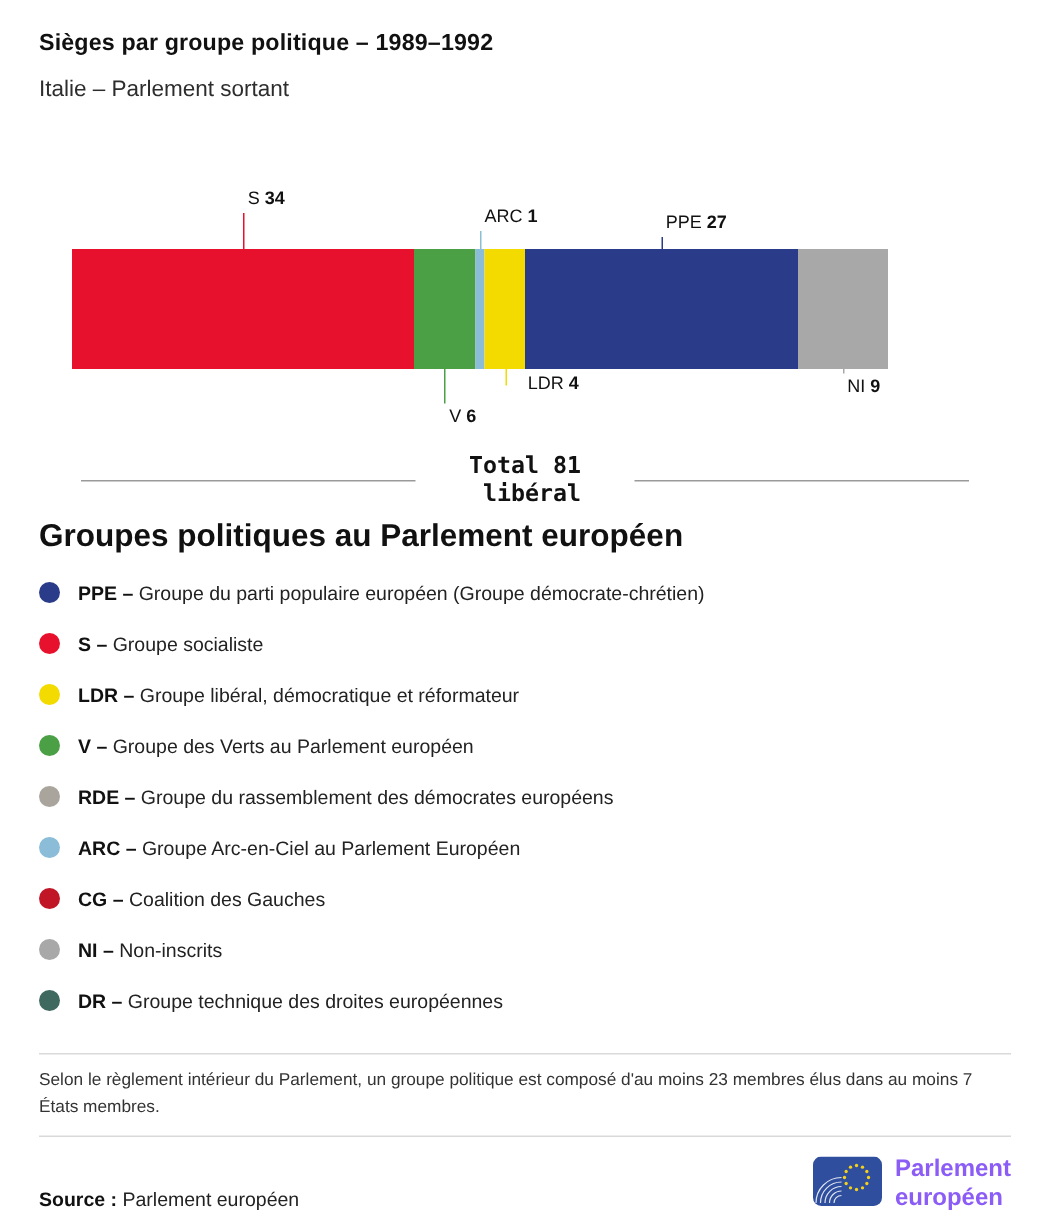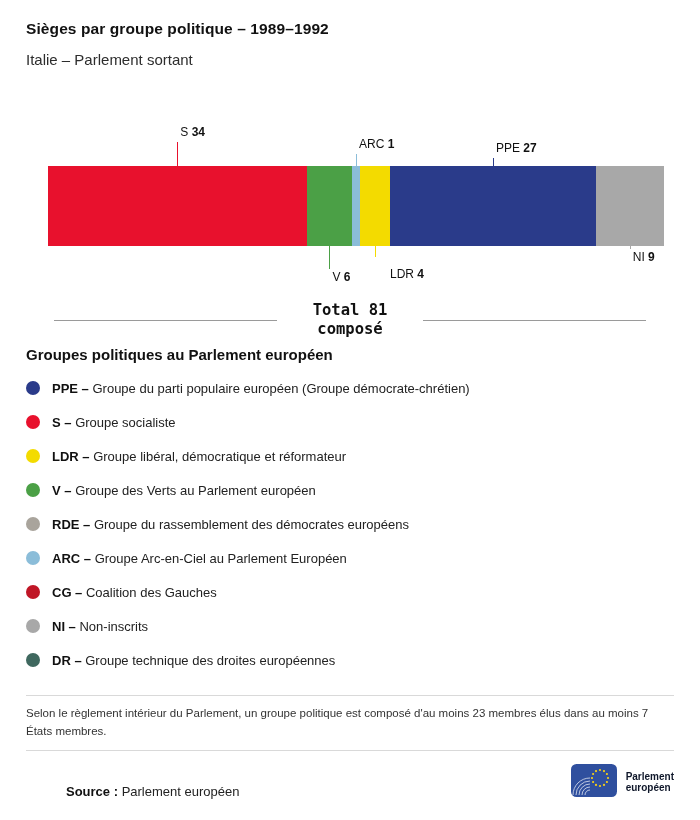--- a/index.html
+++ b/index.html
@@ -24,21 +24,21 @@
   .subtitle {
     font-size: 15px;
     font-weight: 400;
     color: #2d2d2d;
   }
   
   .chart {
     position: relative;
     margin-left: 22px;
     margin-top: 56px;
-    width: 616px;
+    width: 544px;
     height: 164px;
   }
   .bar {
     position: absolute;
     top: 42px;
     left: 0;
     width: 100%;
     height: 80px;
     display: flex;
   }
@@ -57,30 +57,30 @@
   
   .total-row {
     display: flex;
     align-items: center;
     margin: 12px 28px 0 28px;
     height: 40px;
   }
   .hline { flex: 1; height: 1px; background: #9a9a9a; }
   .total-text {
     padding: 0 36px;
-    text-align: center;
+    text-align: right;
     font-family: "DejaVu Sans Mono", monospace;
     font-weight: 700;
     font-size: 15.5px;
     line-height: 1.2;
     color: #111;
   }
   
   .legend-title {
-    font-size: 15px;
+    font-size: 21px;
     font-weight: 700;
     margin-top: 6px;
     color: #111;
   }
   .legend-list {
     list-style: none;
     margin-top: 8px;
   }
   .legend-list li {
     display: flex;
@@ -113,27 +113,27 @@
     color: #333;
     max-width: 648px;
   }
   .footer {
     margin-top: 13px;
     display: flex;
     justify-content: space-between;
     align-items: flex-end;
   }
   .source-line { font-size: 13px; color: #222; padding-bottom: 2px; }
-  .source-line b { font-weight: 700; color: #111; margin-left: 40px; }
+  .source-line b { font-weight: 700; color: #111; }
   .ep-logo { display: flex; align-items: center; gap: 9px; }
   .ep-logo-text {
-    font-size: 10px;
+    font-size: 16px;
     line-height: 1.15;
     font-weight: 600;
-    color: #0f172a;
+    color: #8b5cf6;
   }
 </style>
 </head>
 <body>
 
 <h1 class="title">Sièges par groupe politique – 1989–1992</h1>
 <div class="subtitle">Italie – Parlement sortant</div>
 
 <div class="chart" id="chart">
   <div class="bar" id="bar">
@@ -144,32 +144,32 @@
       <div class="seg" style="width: 33.3333%; background: rgb(42, 59, 138);"></div>
       <div class="seg" style="width: 11.1111%; background: rgb(168, 168, 168);"></div>
     </div>
 <div class="leader" style="left: 20.9877%; background: rgb(232, 17, 45); top: 18px; height: 24px;"></div>
     <div class="seg-label" style="left: calc(20.9877% + 3px); top: 1px;"><span>S </span><b>34</b></div>
     <div class="leader" style="left: 45.679%; background: rgb(75, 160, 70); top: 122px; height: 23px;"></div>
     <div class="seg-label" style="left: calc(45.679% + 3px); top: 146px;"><span>V </span><b>6</b></div>
     <div class="leader" style="left: 50%; background: rgb(139, 189, 217); top: 30px; height: 12px;"></div>
     <div class="seg-label" style="left: calc(50% + 3px); top: 13px;"><span>ARC </span><b>1</b></div>
     <div class="leader" style="left: 53.0864%; background: rgb(243, 219, 0); top: 122px; height: 11px;"></div>
-    <div class="seg-label" style="left: calc(53.0864% + 3px); top: 143px; padding-left: 12px;"><span>LDR </span><b>4</b></div>
+    <div class="seg-label" style="left: calc(53.0864% + 3px); top: 124px; padding-left: 12px;"><span>LDR </span><b>4</b></div>
     <div class="leader" style="left: 72.2222%; background: rgb(42, 59, 138); top: 34px; height: 8px;"></div>
     <div class="seg-label" style="left: calc(72.2222% + 3px); top: 17px;"><span>PPE </span><b>27</b></div>
     <div class="leader" style="left: 94.4444%; background: rgb(168, 168, 168); top: 122px; height: 3px;"></div>
     <div class="seg-label" style="left: calc(94.4444% + 3px); top: 126px;"><span>NI </span><b>9</b></div>
   </div>
 
 <div class="total-row">
   <div class="hline"></div>
   <div class="total-text">
     <div>Total 81</div>
-    <div>composé</div>
+    <div>libéral</div>
   </div>
   <div class="hline"></div>
 </div>
 
 <h2 class="legend-title">Groupes politiques au Parlement européen</h2>
 <ul class="legend-list" id="legend">
     <li>
       <span class="dot" style="background: rgb(42, 59, 138);"></span>
       <span class="legend-text"><b>PPE – </b>Groupe du parti populaire européen (Groupe démocrate-chrétien)</span>
     </li>

